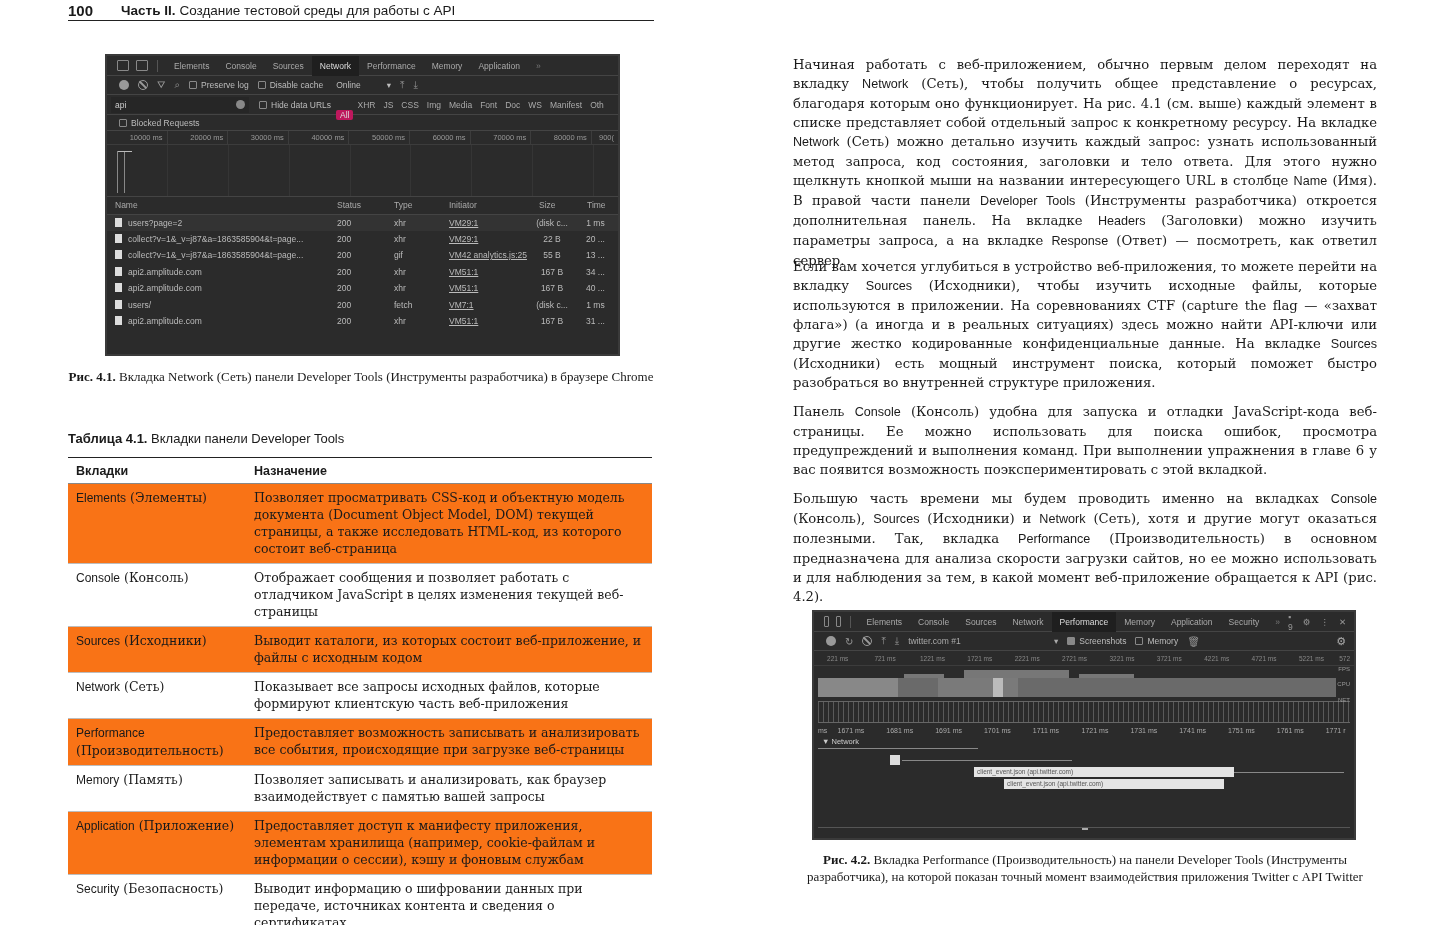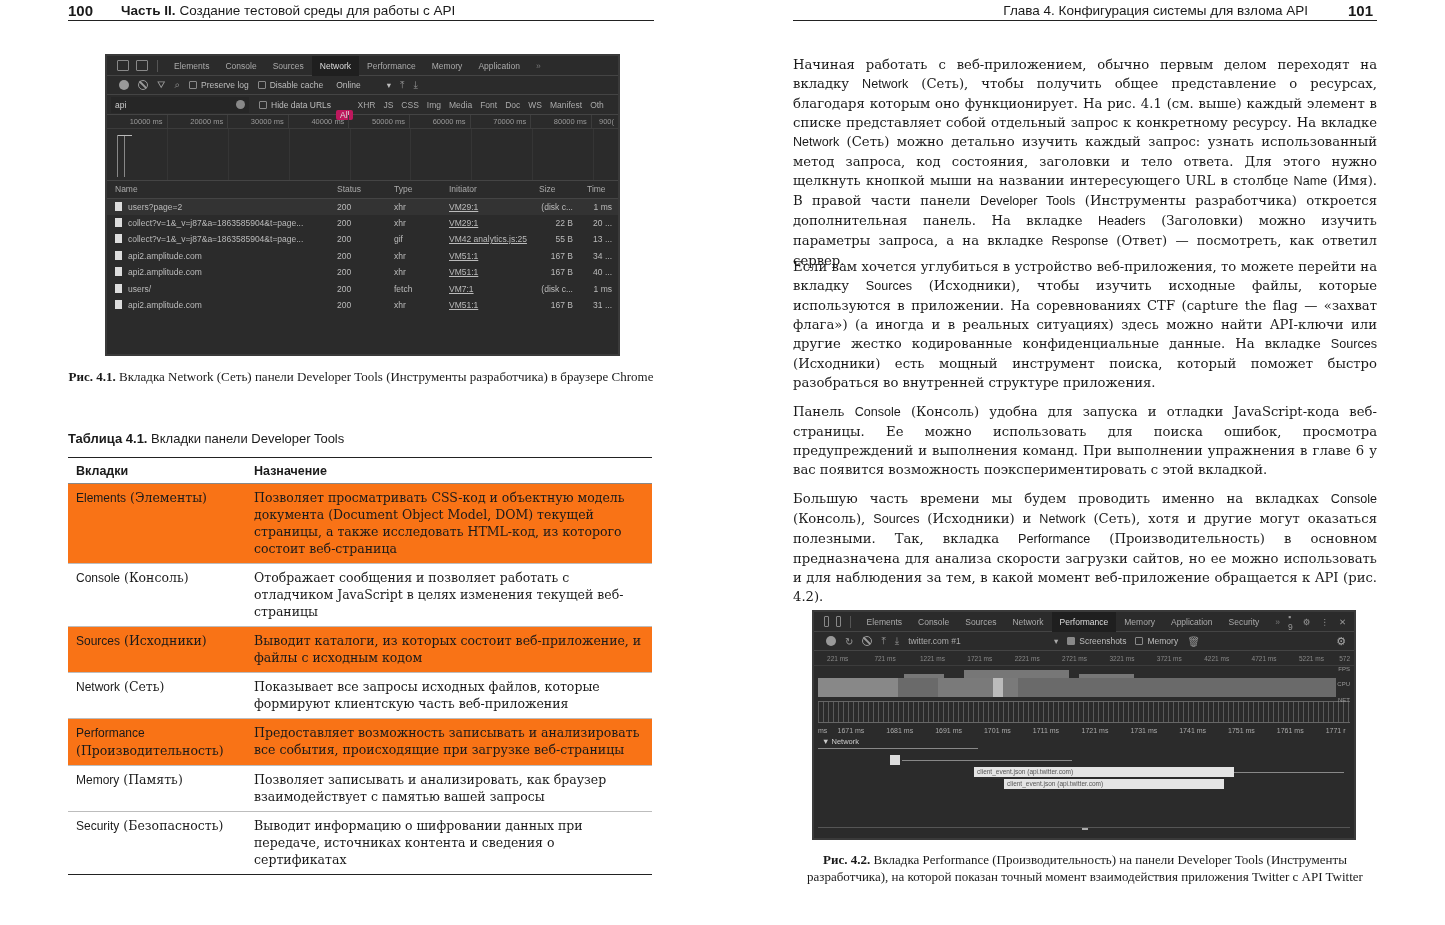--- a/index.html
+++ b/index.html
@@ -42,21 +42,21 @@
   .dt .overview { height: 66px; position: relative; border-bottom: 1px solid #444; }
   .dt .overview .ticks { display: flex; height: 14px; align-items: center; border-bottom: 1px solid #3c3c3c; }
   .dt .overview .tick { flex: 1; text-align: right; padding-right: 4px; color: #999; font-size: 7.5px; border-right: 1px solid #3c3c3c; height: 14px; line-height: 14px; }
   .dt .overview .gridlines { position: absolute; top: 14px; left: 0; right: 0; bottom: 0; display: flex; }
   .dt .overview .gridlines span { flex: 1; border-right: 1px solid #353535; }
   .dt .overview .bars { position: absolute; left: 10px; top: 20px; width: 8px; height: 42px; border-left: 1px solid #888; border-right: 1px solid #888; }
   .dt .overview .bars::before { content: ""; position: absolute; left: 0; top: 0; width: 14px; height: 1px; background: #bbb; }
   .dt .req-table { width: 100%; border-collapse: collapse; table-layout: fixed; }
   .dt .req-table th { text-align: left; font-weight: normal; color: #aaa; height: 17px; padding-left: 8px; border-bottom: 1px solid #444; }
   .dt .req-table td { height: 16.5px; padding-left: 8px; color: #bbb; white-space: nowrap; overflow: hidden; text-overflow: ellipsis; }
-  .dt .req-table td.num { text-align: right; padding-right: 6px; padding-left: 0; }
+  .dt .req-table td.num { text-align: center; padding-right: 6px; padding-left: 0; }
   .dt .req-table tr.sel td { background: #333; }
   .dt .req-table .fico { display: inline-block; width: 7px; height: 9px; background: #ddd; margin-right: 6px; vertical-align: -1px; }
   .dt .req-table .link { text-decoration: underline; color: #bbb; }
 
   .caption { position: absolute; font-family: Liberation Serif, serif; font-size: 13px; text-align: center; line-height: 17px; }
   .caption .lbl { font-weight: bold; }
   .cap-41 { left: 0; top: 368px; width: 586px; }
   .cap-42 { left: 0; top: 851px; width: 584px; }
 
   .table-title { position: absolute; left: 0; top: 431px; font-family: "Liberation Sans", sans-serif; font-size: 13px; }
@@ -158,20 +158,26 @@
       <span class="type-btn">JS</span>
       <span class="type-btn">CSS</span>
       <span class="type-btn">Img</span>
       <span class="type-btn">Media</span>
       <span class="type-btn">Font</span>
       <span class="type-btn">Doc</span>
       <span class="type-btn">WS</span>
       <span class="type-btn">Manifest</span>
       <span class="type-btn">Oth</span>
     </div>
+    <div class="blocked">
+      <span class="cb">
+          <span class="box"></span>
+          <span>Blocked Requests</span>
+        </span>
+    </div>
     <div class="overview">
       <div class="ticks">
         <span class="tick">10000 ms</span>
         <span class="tick">20000 ms</span>
         <span class="tick">30000 ms</span>
         <span class="tick">40000 ms</span>
         <span class="tick">50000 ms</span>
         <span class="tick">60000 ms</span>
         <span class="tick">70000 ms</span>
         <span class="tick">80000 ms</span>
@@ -305,33 +311,33 @@
         <td>Показывает все запросы исходных файлов, которые формируют клиентскую часть веб-приложения</td>
       </tr>
       <tr class="shade">
         <td class="c1"><span class="tabname">Performance</span> <span>(Производительность)</span></td>
         <td>Предоставляет возможность записывать и анализировать все события, происходящие при загрузке веб-страницы</td>
       </tr>
       <tr>
         <td class="c1"><span class="tabname">Memory</span> <span>(Память)</span></td>
         <td>Позволяет записывать и анализировать, как браузер взаимодействует с памятью вашей запросы</td>
       </tr>
+      <tr class="shade">
+        <td class="c1"><span class="tabname">Application</span> <span>(Приложение)</span></td>
+        <td>Предоставляет доступ к манифесту приложения, элементам хранилища (например, cookie-файлам и информации о сессии), кэшу и фоновым службам</td>
+      </tr>
       <tr>
         <td class="c1"><span class="tabname">Security</span> <span>(Безопасность)</span></td>
         <td>Выводит информацию о шифровании данных при передаче, источниках контента и сведения о сертификатах</td>
       </tr>
     </tbody>
   </table>
 </div>
 
 <div class="page page-right">
-  <div class="running-head">
-    <span>Глава 4. Конфигурация системы для взлома API</span>
-    <span class="pgnum">101</span>
-  </div>
 
   <p class="para p1"><span>Начиная работать с веб-приложением, обычно первым делом переходят на вкладку </span><span class="ui">Network</span><span> (Сеть), чтобы получить общее представление о ресурсах, благодаря которым оно функционирует. На рис. 4.1 (см. выше) каждый элемент в списке представляет собой отдельный запрос к конкретному ресурсу. На вкладке </span><span class="ui">Network</span><span> (Сеть) можно детально изучить каждый запрос: узнать использованный метод запроса, код состояния, заголовки и тело ответа. Для этого нужно щелкнуть кнопкой мыши на названии интересующего URL в столбце </span><span class="ui">Name</span><span> (Имя). В правой части панели </span><span class="ui">Developer Tools</span><span> (Инструменты разработчика) откроется дополнительная панель. На вкладке </span><span class="ui">Headers</span><span> (Заголовки) можно изучить параметры запроса, а на вкладке </span><span class="ui">Response</span><span> (Ответ) — посмотреть, как ответил сервер.</span></p>
 
   <p class="para p2"><span>Если вам хочется углубиться в устройство веб-приложения, то можете перейти на вкладку </span><span class="ui">Sources</span><span> (Исходники), чтобы изучить исходные файлы, которые используются в приложении. На соревнованиях CTF (capture the flag — «захват флага») (а иногда и в реальных ситуациях) здесь можно найти API-ключи или другие жестко кодированные конфиденциальные данные. На вкладке </span><span class="ui">Sources</span><span> (Исходники) есть мощный инструмент поиска, который поможет быстро разобраться во внутренней структуре приложения.</span></p>
 
   <p class="para p3"><span>Панель </span><span class="ui">Console</span><span> (Консоль) удобна для запуска и отладки JavaScript-кода веб-страницы. Ее можно использовать для поиска ошибок, просмотра предупреждений и выполнения команд. При выполнении упражнения в главе 6 у вас появится возможность поэкспериментировать с этой вкладкой.</span></p>
 
   <p class="para p4"><span>Большую часть времени мы будем проводить именно на вкладках </span><span class="ui">Console</span><span> (Консоль), </span><span class="ui">Sources</span><span> (Исходники) и </span><span class="ui">Network</span><span> (Сеть), хотя и другие могут оказаться полезными. Так, вкладка </span><span class="ui">Performance</span><span> (Производительность) в основном предназначена для анализа скорости загрузки сайтов, но ее можно использовать и для наблюдения за тем, в какой момент веб-приложение обращается к API (рис. 4.2).</span></p>
 
   <div class="dt dt-perf">

